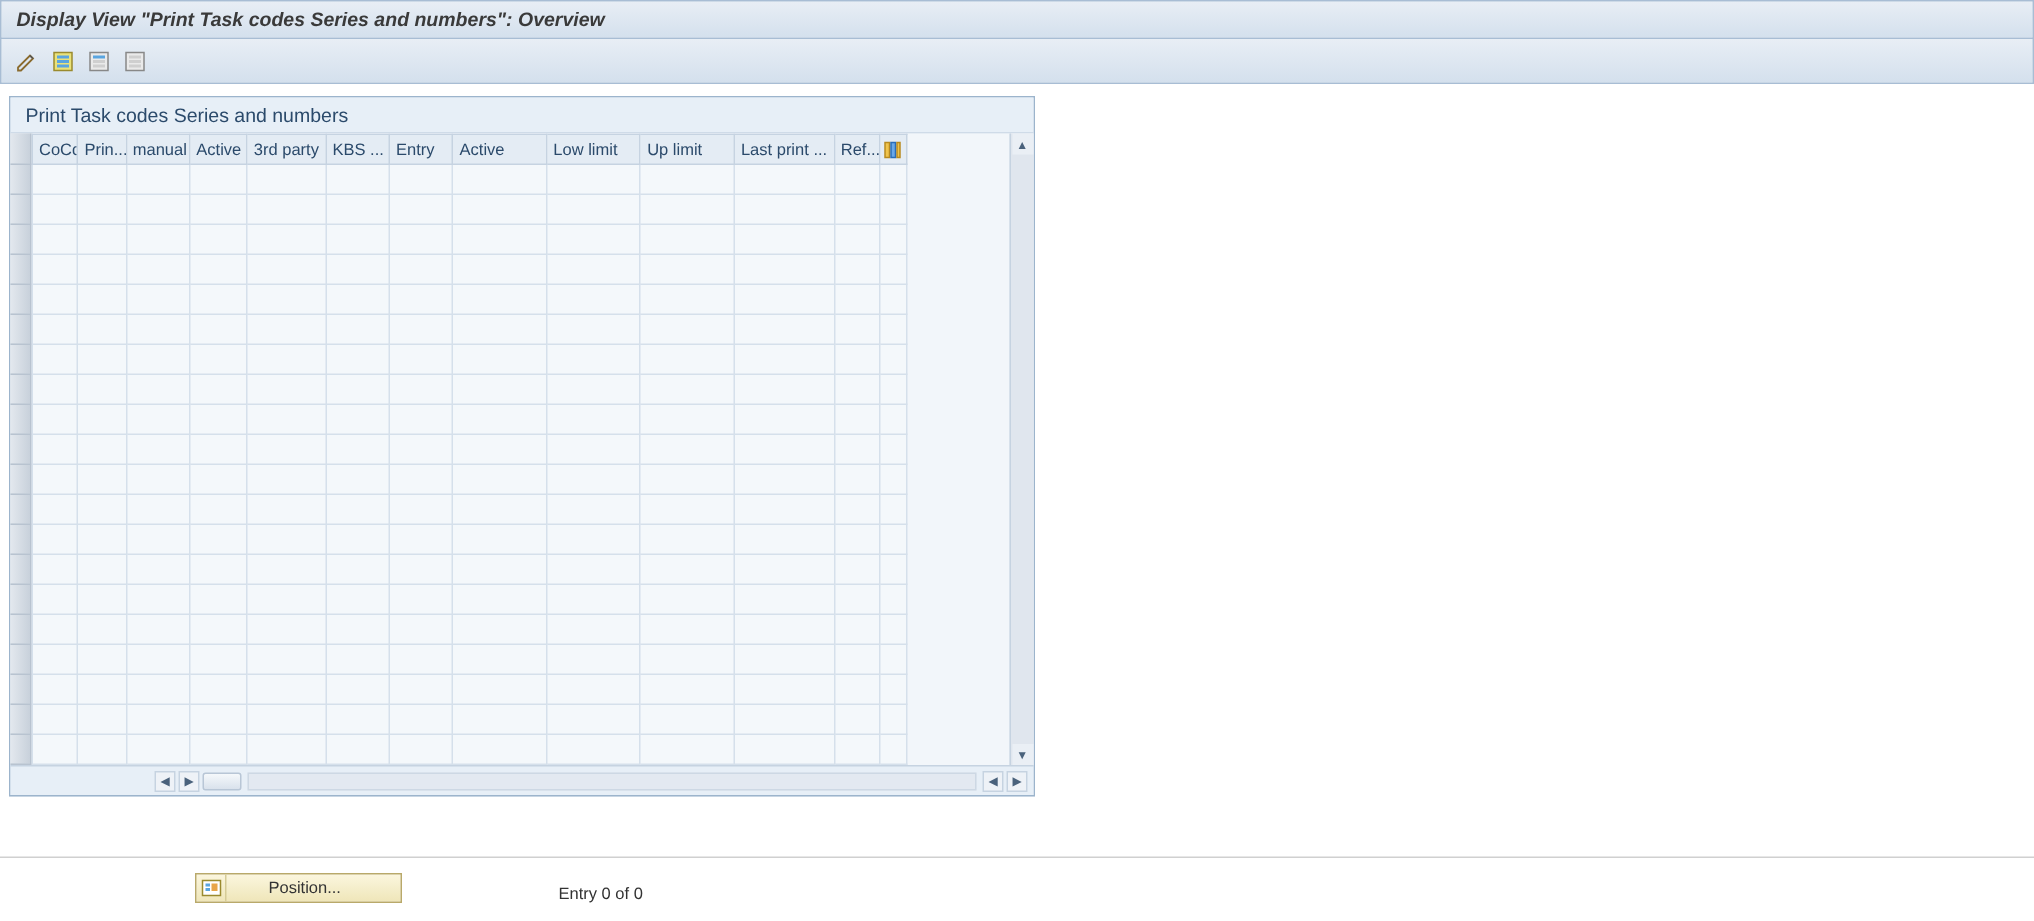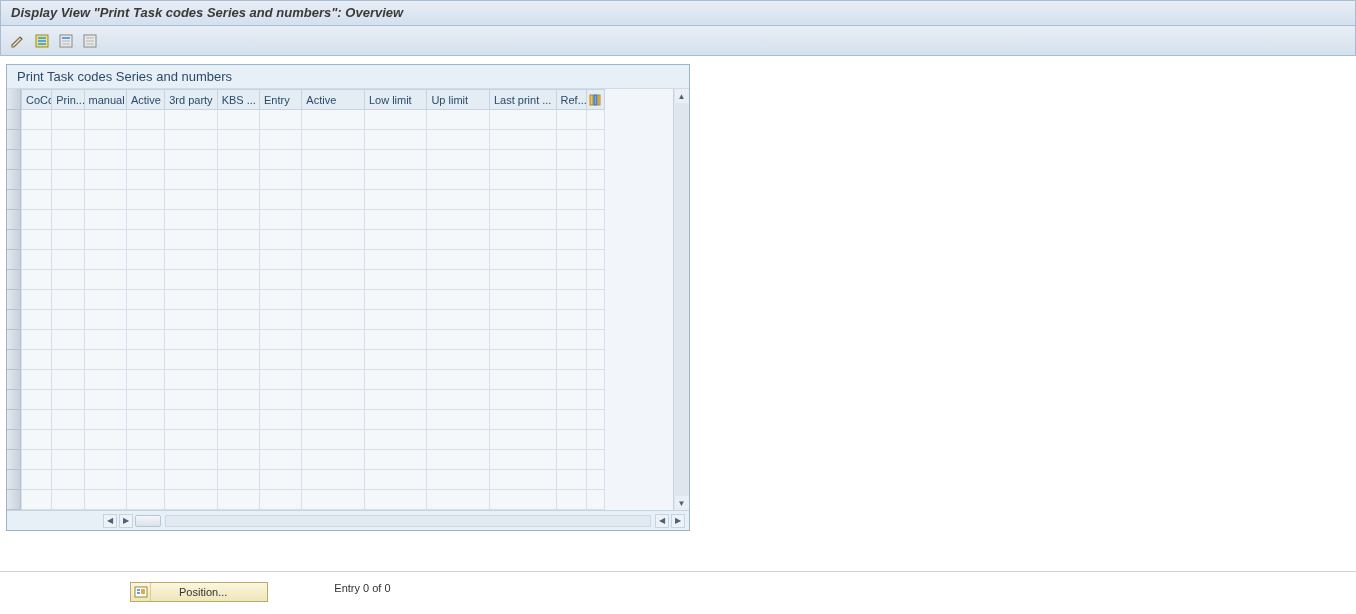--- a/index.html
+++ b/index.html
@@ -155,23 +155,23 @@
     .footer-area {
       position: absolute;
       bottom: 12px;
       left: 0;
       width: 100%;
       border-top: 1px solid #d0d0d0;
       padding-top: 10px;
     }
     .footer-inner {
       display: flex;
-      align-items: flex-start;
+      align-items: flex-end;
       padding-left: 130px;
-      gap: 66px;
+      gap: 104px;
     }
     .position-btn {
       display: inline-flex;
       align-items: center;
       height: 20px;
       border: 1px solid #b9a96a;
       background: linear-gradient(to bottom,#fbf6de,#efe6b9);
       cursor: pointer;
       font-size: 11px;
       color: #333;

